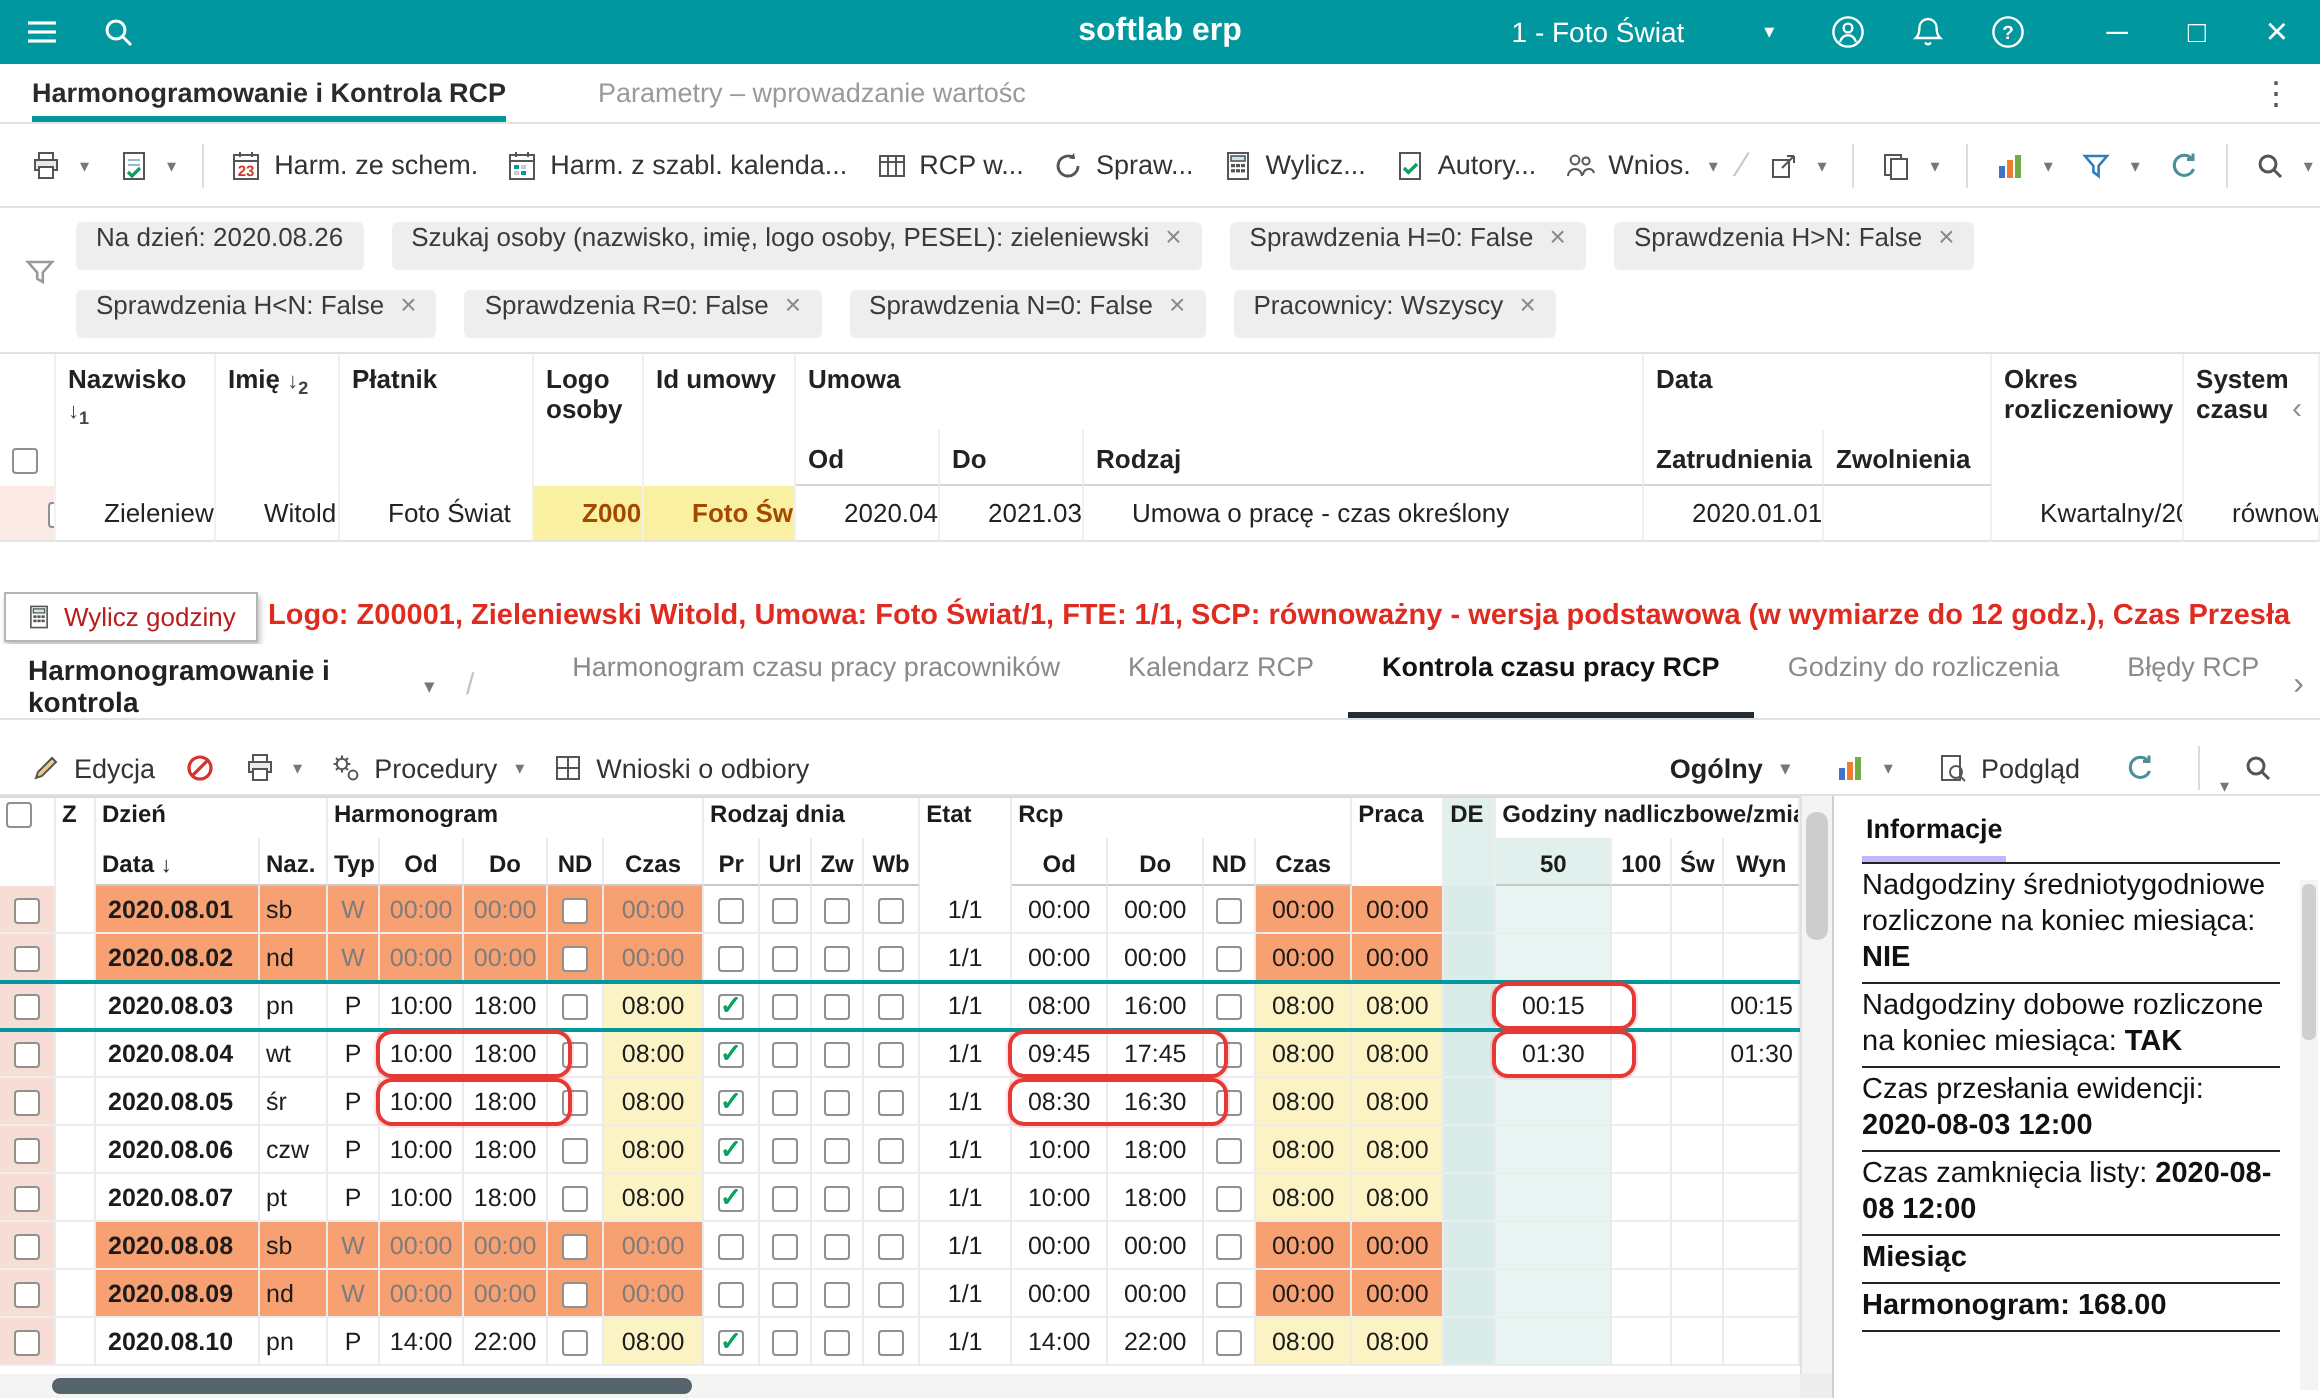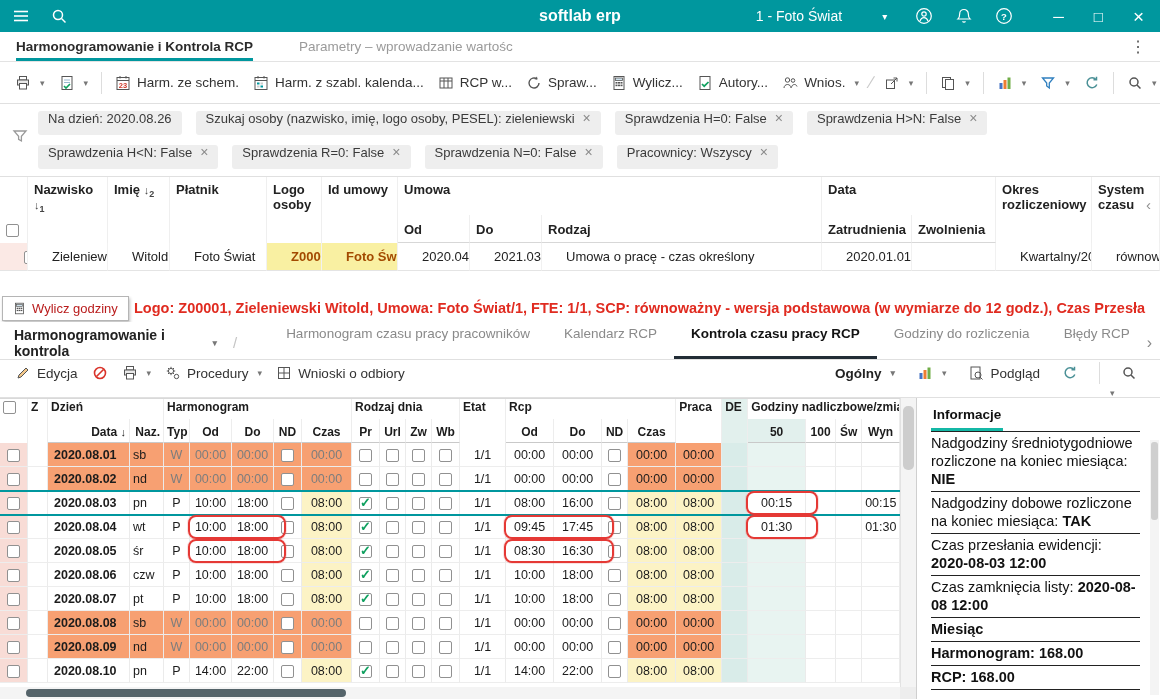--- a/index.html
+++ b/index.html
@@ -21,21 +21,21 @@
   .apptabs{position:absolute;left:0;top:32px;width:100%;height:30px;border-bottom:1px solid #e3e3e3;display:flex;align-items:center;padding-left:16px;font-size:13.5px;background:#fff}
   .atab{height:100%;display:flex;align-items:center;position:relative;margin-right:46px;font-weight:bold;color:#2b2b2b;cursor:pointer}
   .atab.active::after{content:"";position:absolute;left:0;right:0;bottom:0;height:3px;background:#00979E}
   .atab.inactive{color:#9a9a9a;font-weight:normal}
   .kebab{margin-left:auto;margin-right:14px;color:#555;font-size:16px;cursor:pointer}
   
   .toolbar1{position:absolute;left:0;top:62px;width:100%;height:42px;border-bottom:1px solid #e0e0e0;display:flex;align-items:center;padding:0 8px;background:#fff}
   .tbtn{display:inline-flex;align-items:center;gap:6px;padding:5px 7px;border:none;background:transparent;font-family:inherit;font-size:13.5px;color:#333;border-radius:3px;cursor:pointer;white-space:nowrap}
   .sep{width:1px;height:22px;background:#ddd;margin:0 6px;flex:none}
   .slashsep{color:#c9c9c9;font-size:17px;margin:0 4px}
-  .toolbar2{position:absolute;left:0;top:360px;width:100%;height:38px;border-bottom:1px solid #e0e0e0;display:flex;align-items:flex-start;padding:0 8px;background:#fff}
+  .toolbar2{position:absolute;left:0;top:360px;width:100%;height:38px;border-bottom:1px solid #e0e0e0;display:flex;align-items:flex-end;padding:0 8px;background:#fff}
   .t2right{margin-left:auto;display:flex;align-items:center;gap:8px;padding-right:8px}
   .bold-lbl{font-weight:bold;color:#222}
   .panelcaret{position:absolute;left:1110px;top:388px;font-size:9px;color:#777;cursor:pointer}
   
   .filterbar{position:absolute;left:0;top:104px;width:100%;height:64px;background:#fff}
   .funnel{position:absolute;left:12px;top:24px}
   .chips{position:absolute;left:38px;top:2px;width:1115px;display:flex;flex-wrap:wrap;align-items:flex-start}
   .brk{flex-basis:100%;height:0}
   .chip{display:inline-flex;gap:8px;background:#eeeeee;border-radius:3px;height:24px;padding:0 10px;font-size:13px;color:#3a3a3a;margin:5px 14px 5px 0;white-space:nowrap;cursor:pointer}
   .chip .x{color:#8a8a8a;font-size:14px;line-height:1;cursor:pointer}
@@ -68,21 +68,21 @@
   
   .rcpgrid{position:absolute;left:0;top:398px;width:900px;height:289px;overflow:hidden;background:#fff}
   .rtab{width:900px;border-collapse:separate;border-spacing:0;table-layout:fixed;font-size:12.5px;color:#1c1c1c;border-top:1px solid #d9d9d9}
   .rtab th,.rtab td{box-sizing:border-box;white-space:nowrap;overflow:hidden}
   .rtab th{font-weight:bold;font-size:12px;background:#fff;text-align:center;padding:1px 3px;border-right:1px solid #ededed}
   .rtab tr.ghead th{height:20px;text-align:left;vertical-align:top;border-bottom:none}
   .rtab tr.shead th{height:24px;vertical-align:bottom;padding-bottom:3px;border-bottom:1px solid #c9c9c9}
   .rtab th.gl{text-align:left}
   .rtab th.vtop{vertical-align:top;text-align:left}
   .rtab th.vbot{vertical-align:bottom;text-align:center;padding-bottom:3px}
-  .rtab th.lft{text-align:right}
+  .rtab th.lft{text-align:left}
   .rtab th.tealh{background:#E2F0ED}
   .rtab td{height:24px;padding:0 3px;text-align:center;border-right:1px solid #ebebeb;border-bottom:1px solid #ededed;background:#fff}
   .rtab td.dt{text-align:left;font-weight:bold;padding-left:6px}
   .rtab td.dy{text-align:left}
   .rtab td.selc{background:#F8DCD6}
   .rtab td.sal{background:#F7A072}
   .rtab td.dim{color:#7d7d7d}
   .rtab td.yl{background:#FCF3C5}
   .rtab td.cde{background:#D9ECE9}
   .rtab td.c50{background:#E8F4F1}
@@ -92,21 +92,21 @@
   .anno{position:absolute;height:24px;border:2px solid #E53935;border-radius:8px;box-shadow:0 0 0 1px rgba(229,57,53,.15);pointer-events:none}
   
   .vscroll{position:absolute;left:900px;top:398px;width:16px;height:289px;background:#f4f4f4;border-left:1px solid #e2e2e2;cursor:pointer}
   .vthumb{position:absolute;left:2px;top:8px;width:11px;height:64px;background:#cdcdcd;border-radius:5px}
   .hscroll{position:absolute;left:0;top:687px;width:900px;height:12px;background:#f4f4f4;cursor:pointer}
   .hthumb{position:absolute;left:26px;top:2px;width:320px;height:8px;background:#55646a;border-radius:4px}
   .corner{position:absolute;left:900px;top:687px;width:16px;height:12px;background:#ededed}
   
   .infopanel{position:absolute;left:916px;top:398px;width:244px;height:301px;border-left:1px solid #cfcfcf;background:#fff;overflow:hidden}
   .ip-tab{padding:9px 0 0 14px;font-weight:bold;font-size:13.5px;color:#111;cursor:pointer}
-  .ip-tab span{display:inline-block;border-bottom:3px solid #14b8a6;padding:0 2px 6px}
+  .ip-tab span{display:inline-block;border-bottom:3px solid #c4b5fd;padding:0 2px 6px}
   .ip-body{margin:0 20px 0 14px;border-top:1px solid #222;font-size:14.5px;line-height:18px;color:#111}
   .ip-item{padding:2px 0 3px;border-bottom:1px solid #222}
   .ip-scroll{position:absolute;right:1px;top:42px;width:9px;height:255px;background:#f4f4f4;cursor:pointer}
   .ip-thumb{position:absolute;left:1px;top:2px;width:7px;height:78px;background:#cfcfcf;border-radius:3px}
 </style>
 </head>
 <body>
 
 <div class="screen">
 
@@ -867,20 +867,19 @@
 
   <aside class="infopanel">
     <div class="ip-tab"><span>Informacje</span></div>
     <div class="ip-body">
       <div class="ip-item"><span>Nadgodziny średniotygodniowe rozliczone na koniec miesiąca: </span><b>NIE</b></div>
       <div class="ip-item"><span>Nadgodziny dobowe rozliczone na koniec miesiąca: </span><b>TAK</b></div>
       <div class="ip-item"><span>Czas przesłania ewidencji: </span><b>2020-08-03 12:00</b></div>
       <div class="ip-item"><span>Czas zamknięcia listy: </span><b>2020-08-08 12:00</b></div>
       <div class="ip-item"><span></span><b>Miesiąc</b></div>
       <div class="ip-item"><span></span><b>Harmonogram: 168.00</b></div>
-      <div class="ip-item"><span></span><b>RCP: 168.00</b></div>
     </div>
     <div class="ip-scroll">
         <div class="ip-thumb"></div>
       </div>
   </aside>
 
 </div>
 
 </body></html>

